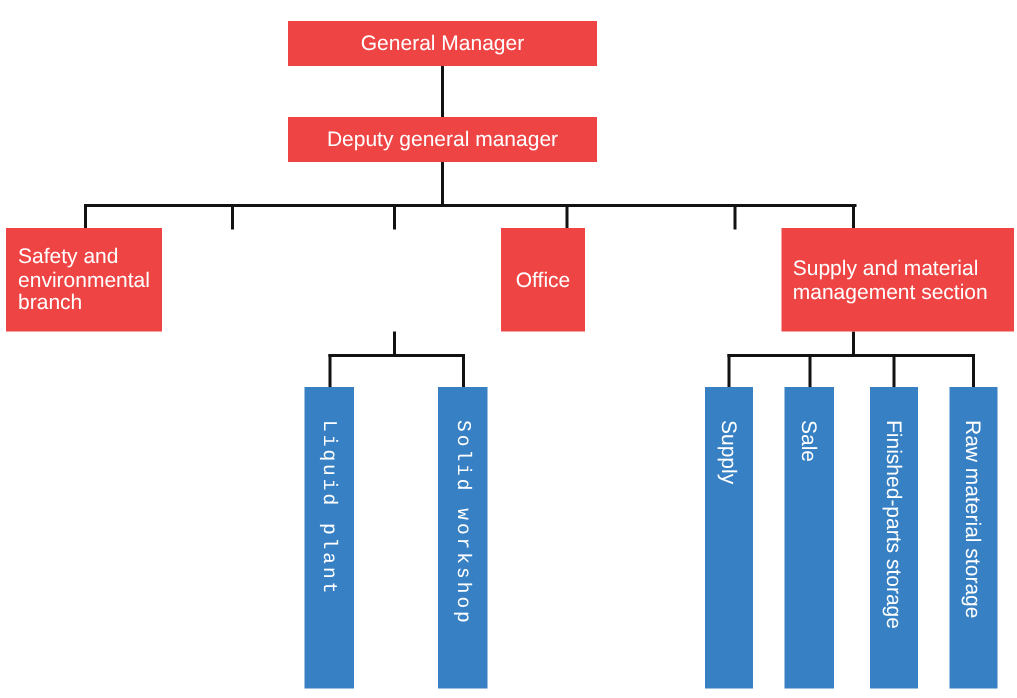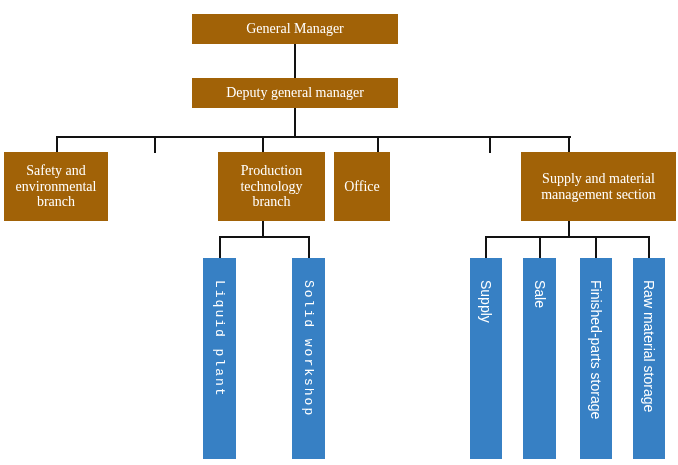--- a/index.html
+++ b/index.html
@@ -6,25 +6,25 @@
   .canvas{
     position:relative;width:678px;height:465px;background:#ffffff;overflow:hidden;
     font-family:"Liberation Sans",sans-serif;
   }
   
   .line{position:absolute;background:#121212;}
   .hline{height:2px;}
   .vline{width:2px;}
   
   .box{
-    position:absolute;background:#a16207;color:#ffffff;
+    position:absolute;background:#ef4444;color:#ffffff;
     display:flex;align-items:center;justify-content:center;
-    font-size:14px;line-height:1.12;font-family:Liberation Serif, serif;
+    font-size:14px;line-height:1.12;
   }
-  .box .label{width:min-content;margin:0 auto;text-align:center;white-space:normal;}
+  .box .label{width:min-content;margin:0 auto;text-align:left;white-space:normal;}
   .top-box .label{width:max-content;text-align:center;}
   .wide-label .label{width:140px;}
   
   .vbox{
     position:absolute;top:258px;height:201px;background:#3780c4;
     display:flex;justify-content:center;align-items:flex-start;
   }
   .vtext{
     writing-mode:vertical-rl;text-orientation:mixed;white-space:nowrap;
     color:#ffffff;margin-top:22px;font-size:14px;
@@ -64,23 +64,20 @@
   <div class="box top-box" style="left:192px;top:14px;width:206px;height:30px">
     <div class="label">General Manager</div>
   </div>
   <div class="box top-box" style="left:192px;top:78px;width:206px;height:30px">
     <div class="label">Deputy general manager</div>
   </div>
 
   <div class="box" style="left:4px;top:152px;width:104px;height:69px">
     <div class="label">Safety and environmental branch</div>
   </div>
-  <div class="box" style="left:218px;top:152px;width:107px;height:69px">
-    <div class="label">Production technology branch</div>
-  </div>
   <div class="box" style="left:334px;top:152px;width:56px;height:69px">
     <div class="label">Office</div>
   </div>
   <div class="box wide-label" style="left:521px;top:152px;width:155px;height:69px">
     <div class="label">Supply and material management section</div>
   </div>
 
   <div class="vbox" style="left:203px;width:33px">
     <span class="vtext mono">Liquid plant</span>
   </div>

